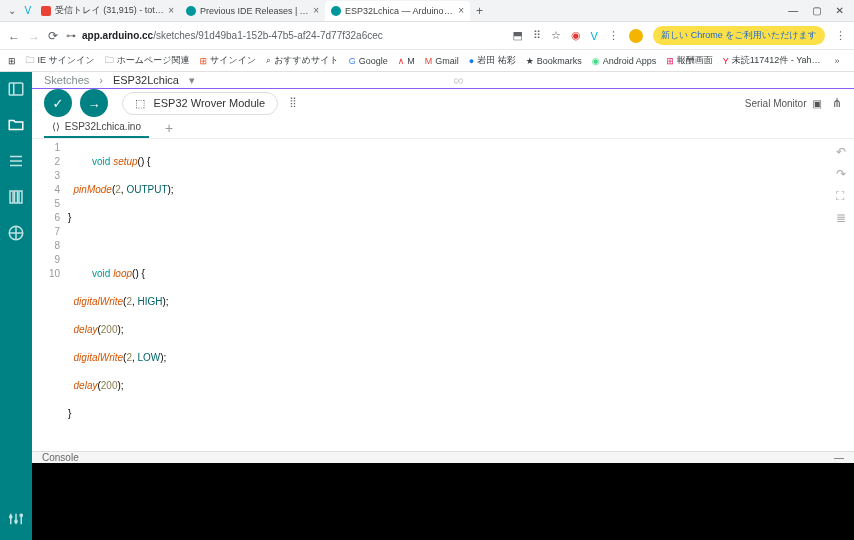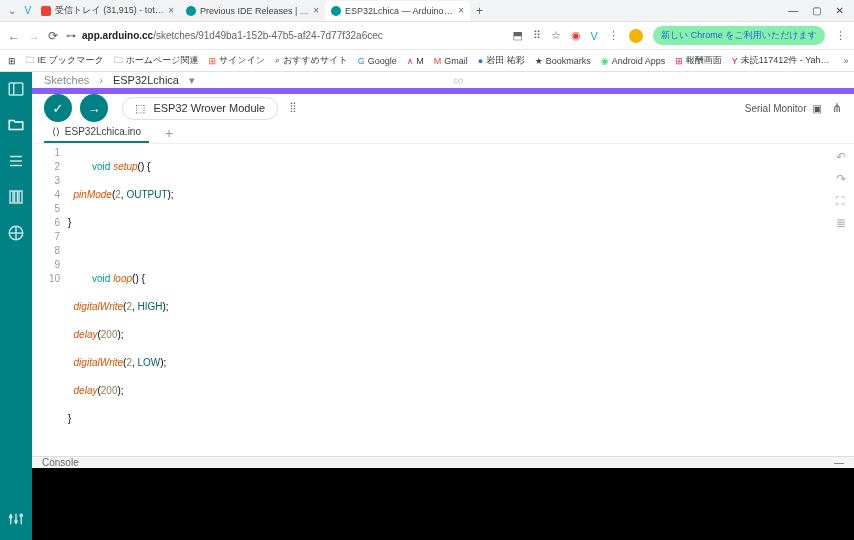--- a/index.html
+++ b/index.html
@@ -12,35 +12,35 @@
 .tab-title { overflow: hidden; text-overflow: ellipsis; white-space: nowrap; flex: 1; }
 .tab-close { font-size: 10px; color: #666; }
 .tab-icon { width: 10px; height: 10px; border-radius: 2px; display: inline-block; }
 .win-controls { margin-left: auto; display: flex; gap: 14px; padding-right: 6px; font-size: 10px; color: #444; }
 
 .addr-bar { height: 28px; background: #fff; display: flex; align-items: center; padding: 0 8px; gap: 8px; border-bottom: 1px solid #e8e8e8; }
 .nav-btn { color: #5f6368; font-size: 12px; }
 .url-box { flex: 1; display: flex; align-items: center; gap: 6px; font-size: 10px; color: #5f6368; }
 .url-text { color: #202124; }
 .addr-right { display: flex; align-items: center; gap: 10px; font-size: 11px; }
-.chrome-promo { background: #86efac; color: #1967d2; font-size: 9px; padding: 3px 8px; border-radius: 10px; }
+.chrome-promo { background: #fde047; color: #1967d2; font-size: 9px; padding: 3px 8px; border-radius: 10px; }
 
 .bookmarks { height: 22px; background: #fff; display: flex; align-items: center; padding: 0 8px; gap: 10px; font-size: 9px; color: #3c4043; border-bottom: 1px solid #e0e0e0; }
 .bm-item { display: flex; align-items: center; gap: 3px; white-space: nowrap; }
 .bm-folder { color: #5f6368; }
 
 
 .app { display: flex; height: 468px; }
 .lsb { width: 32px; background: #008184; display: flex; flex-direction: column; align-items: center; padding-top: 8px; gap: 18px; }
 .lsb-icon { width: 18px; height: 18px; color: #bfe3e3; display: flex; align-items: center; justify-content: center; }
 .lsb-icon.active { color: #fff; }
 .lsb-bottom { margin-top: auto; margin-bottom: 12px; }
 
 .main { flex: 1; display: flex; flex-direction: column; }
-.crumbs { height: 30px; display: flex; align-items: center; padding: 0 12px; gap: 10px; font-size: 11px; color: #7f8c8d; border-bottom: 6px solid #8b5cf6; }
+.crumbs { height: 30px; display: flex; align-items: center; padding: 0 12px; gap: 10px; font-size: 11px; color: #7f8c8d; border-bottom: 1px solid #8b5cf6; }
 .crumbs .current { color: #333; font-weight: 400; }
 .crumbs-logo { margin: 0 auto; color: #ccc; font-size: 14px; }
 
 .toolbar { height: 44px; display: flex; align-items: center; padding: 0 12px; gap: 8px; }
 .tb-btn { width: 28px; height: 28px; border-radius: 50%; background: #008184; color: #fff; display: flex; align-items: center; justify-content: center; font-size: 13px; }
 .board-sel { display: flex; align-items: center; gap: 8px; border: 1px solid #ddd; border-radius: 16px; padding: 4px 12px; font-size: 11px; color: #333; margin-left: 6px; }
 .tb-right { margin-left: auto; display: flex; align-items: center; gap: 10px; font-size: 10px; color: #555; }
 .sm-label { display: flex; gap: 6px; }
 
 .tabs-row { height: 28px; display: flex; align-items: center; padding: 0 12px; gap: 6px; border-bottom: 1px solid #eee; font-size: 10px; }
@@ -106,21 +106,21 @@
     <span style="width:14px;height:14px;border-radius:50%;background:#f4b400"></span>
     <span class="chrome-promo">新しい Chrome をご利用いただけます</span>
     <span style="color:#5f6368">⋮</span>
   </div>
 </div>
 
 <div class="bookmarks">
   <span>⊞</span>
   <span class="bm-item">
       <span class="bm-folder">🗀</span>
-      <span>IE ブックマーク</span>
+      <span>IE サインイン</span>
     </span>
   <span class="bm-item">
       <span class="bm-folder">🗀</span>
       <span>ホームページ関連</span>
     </span>
   <span class="bm-item">
       <span style="color:#f25022">⊞</span>
       <span>サインイン</span>
     </span>
   <span class="bm-item">

